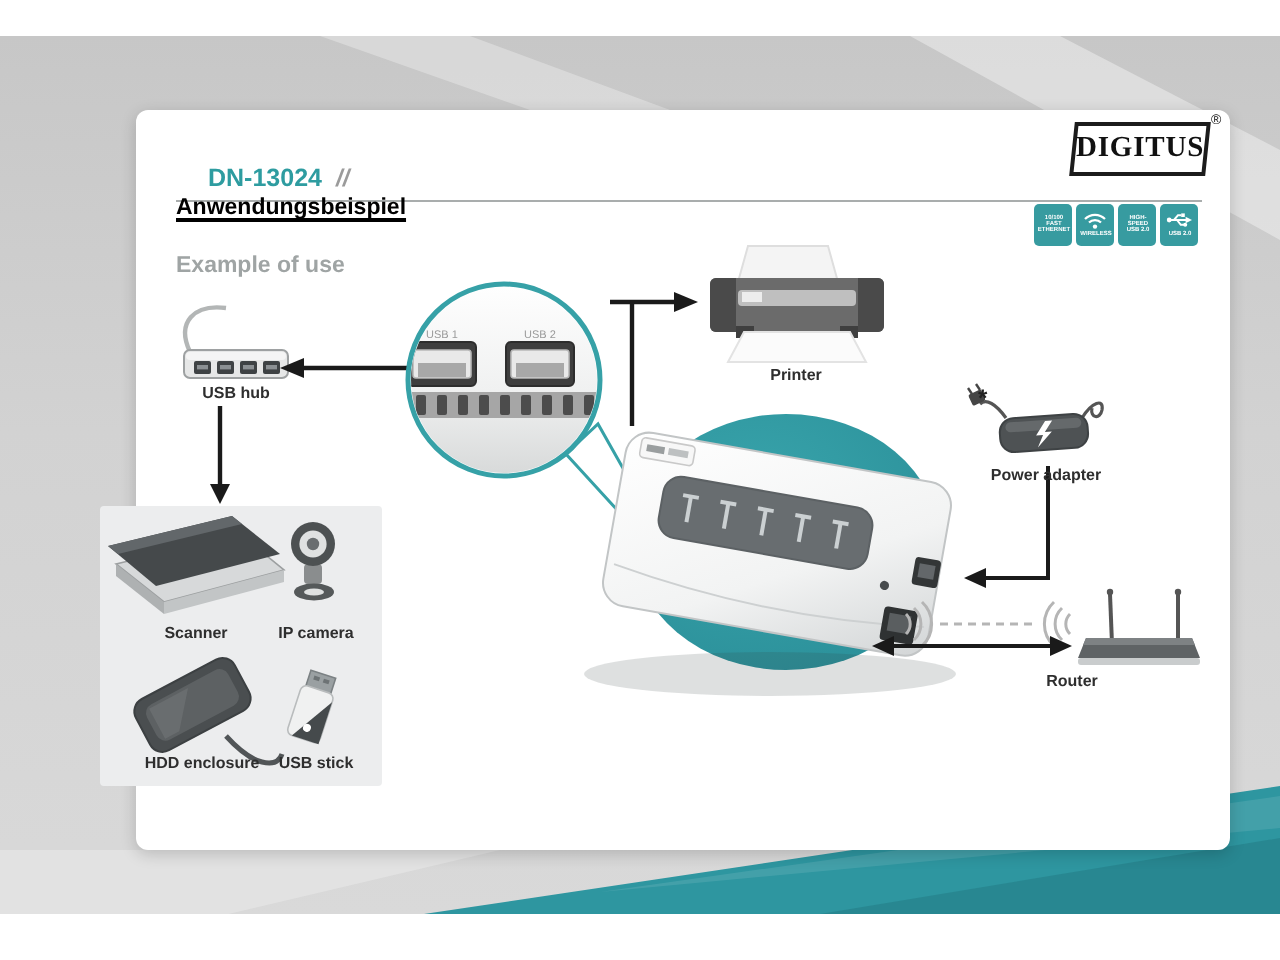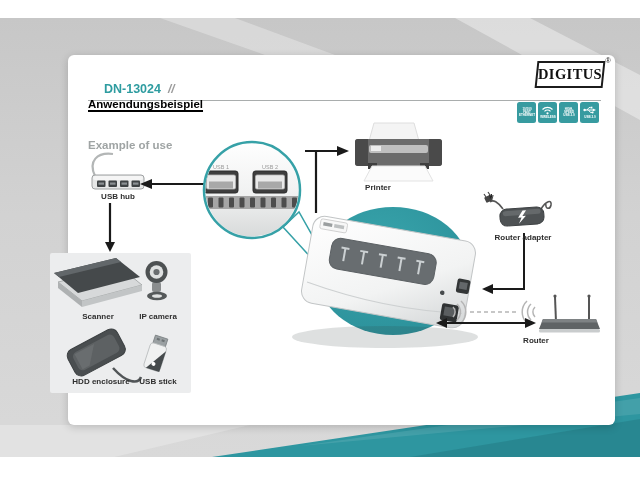--- a/index.html
+++ b/index.html
@@ -31,21 +31,21 @@
 
   
   .hdr{position:absolute;left:88px;top:82px;display:flex;align-items:baseline;gap:7px;white-space:nowrap;}
   .hdr .model{color:#2E9CA0;font-size:12.5px;font-weight:bold;padding-left:16px;}
   .hdr .sep{color:#9b9b9b;font-size:12px;font-weight:bold;font-style:italic;}
   .hdr .title{color:#1f1f1f;font-size:11.5px;letter-spacing:-.1px;}
   .rule{position:absolute;left:88px;top:100px;width:513px;height:1px;background:#a9adad;}
 
   .sec-de{position:absolute;left:88px;top:98px;font-size:11.5px;font-weight:bold;color:#000;
           text-decoration:underline;text-decoration-thickness:1.5px;text-underline-offset:2px;}
-  .sec-en{position:absolute;left:88px;top:127px;font-size:11.5px;font-weight:bold;color:#9fa4a4;margin-top:12px;}
+  .sec-en{position:absolute;left:88px;top:127px;font-size:11.5px;font-weight:bold;color:#9fa4a4;}
 
   
   .badges{position:absolute;left:517px;top:102px;display:flex;gap:2px;}
   .badge{width:19px;height:21px;background:#379BA0;border-radius:2.5px;color:#fff;display:flex;
          flex-direction:column;align-items:center;justify-content:center;overflow:hidden;}
   .badge .txt{font-size:6px;line-height:6.2px;font-weight:bold;text-align:center;
          transform:scale(.5);transform-origin:center;width:200%;white-space:nowrap;}
   .badge .bl{display:block;}
   .badge svg{display:block;margin-bottom:-1px;}
 
@@ -343,21 +343,21 @@
         <rect x="151.5" y="338" width="3" height="2" fill="#6d7375"></rect>
         <rect x="156.5" y="338" width="3" height="2" fill="#6d7375"></rect>
         <rect x="147" y="344" width="17" height="26" rx="3" fill="#f0f1f1" stroke="#b9bcbd" stroke-width=".8"></rect>
         <polygon points="164,348 164,370 150,370" fill="#454a4c"></polygon>
         <circle cx="156" cy="364" r="2" fill="#ffffff"></circle>
       </g>
     </g>
   </svg>
 
   <div class="lbl" style="left:118px;top:192px;">USB hub</div>
-  <div class="lbl" style="left:378px;top:183px;">Printer</div>
+  <div class="lbl" style="left:398px;top:183px;">Printer</div>
   <span class="note">*</span>
-  <div class="lbl" style="left:523px;top:233px;">Router adapter</div>
+  <div class="lbl" style="left:523px;top:233px;">Power adapter</div>
   <div class="lbl" style="left:536px;top:336px;">Router</div>
   <div class="lbl" style="left:98px;top:312px;">Scanner</div>
   <div class="lbl" style="left:158px;top:312px;">IP camera</div>
   <div class="lbl" style="left:101px;top:377px;">HDD enclosure</div>
   <div class="lbl" style="left:158px;top:377px;">USB stick</div>
 </div>
 
 </body></html>

